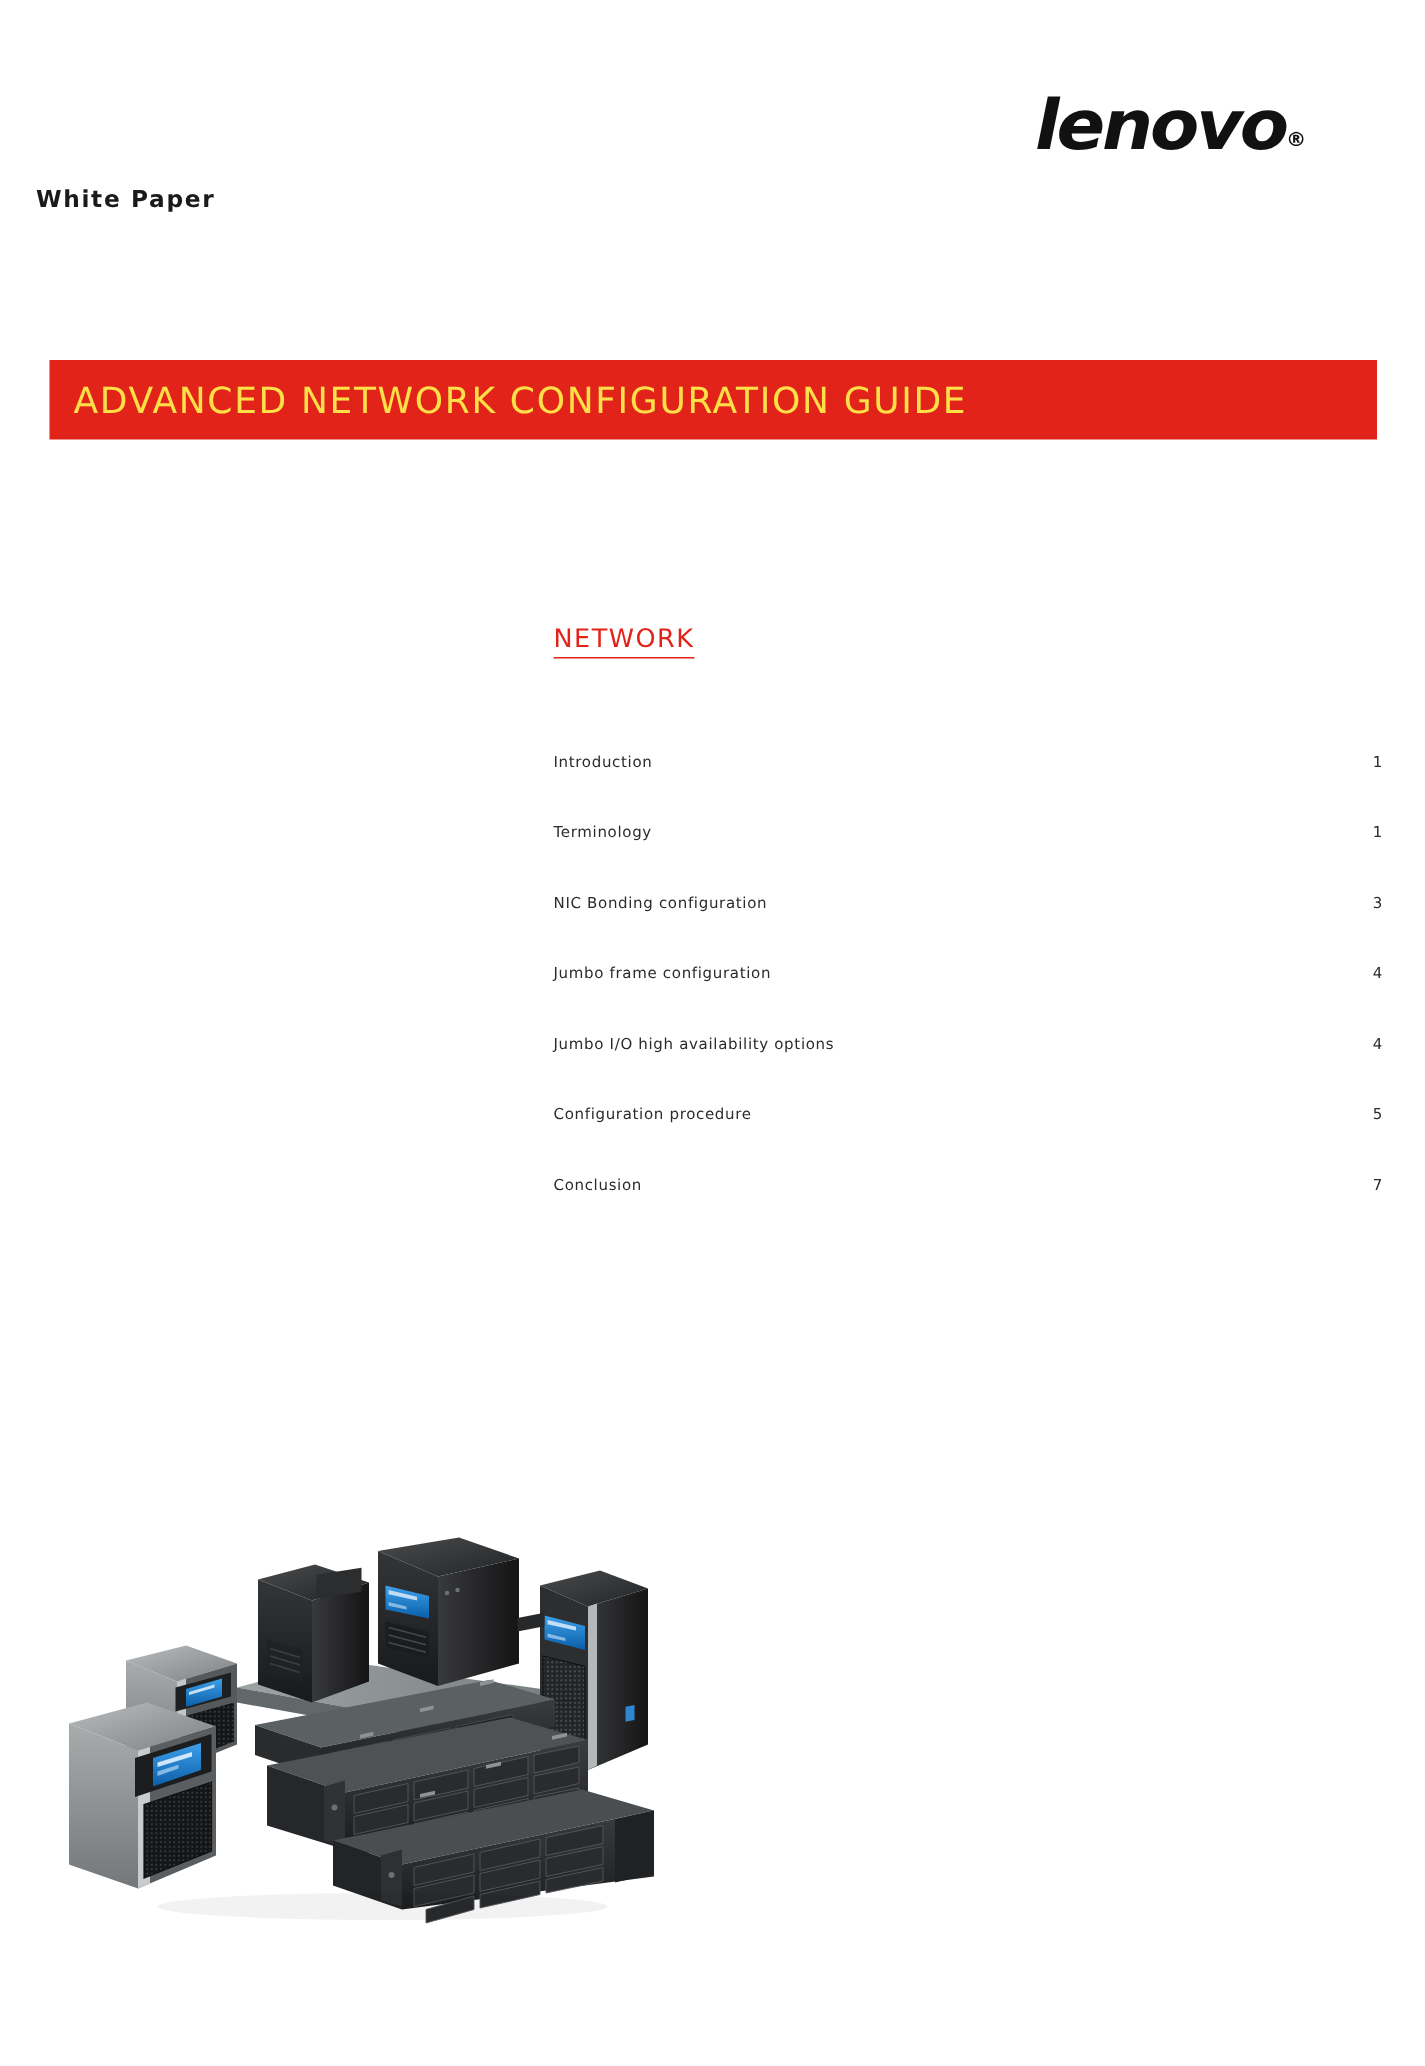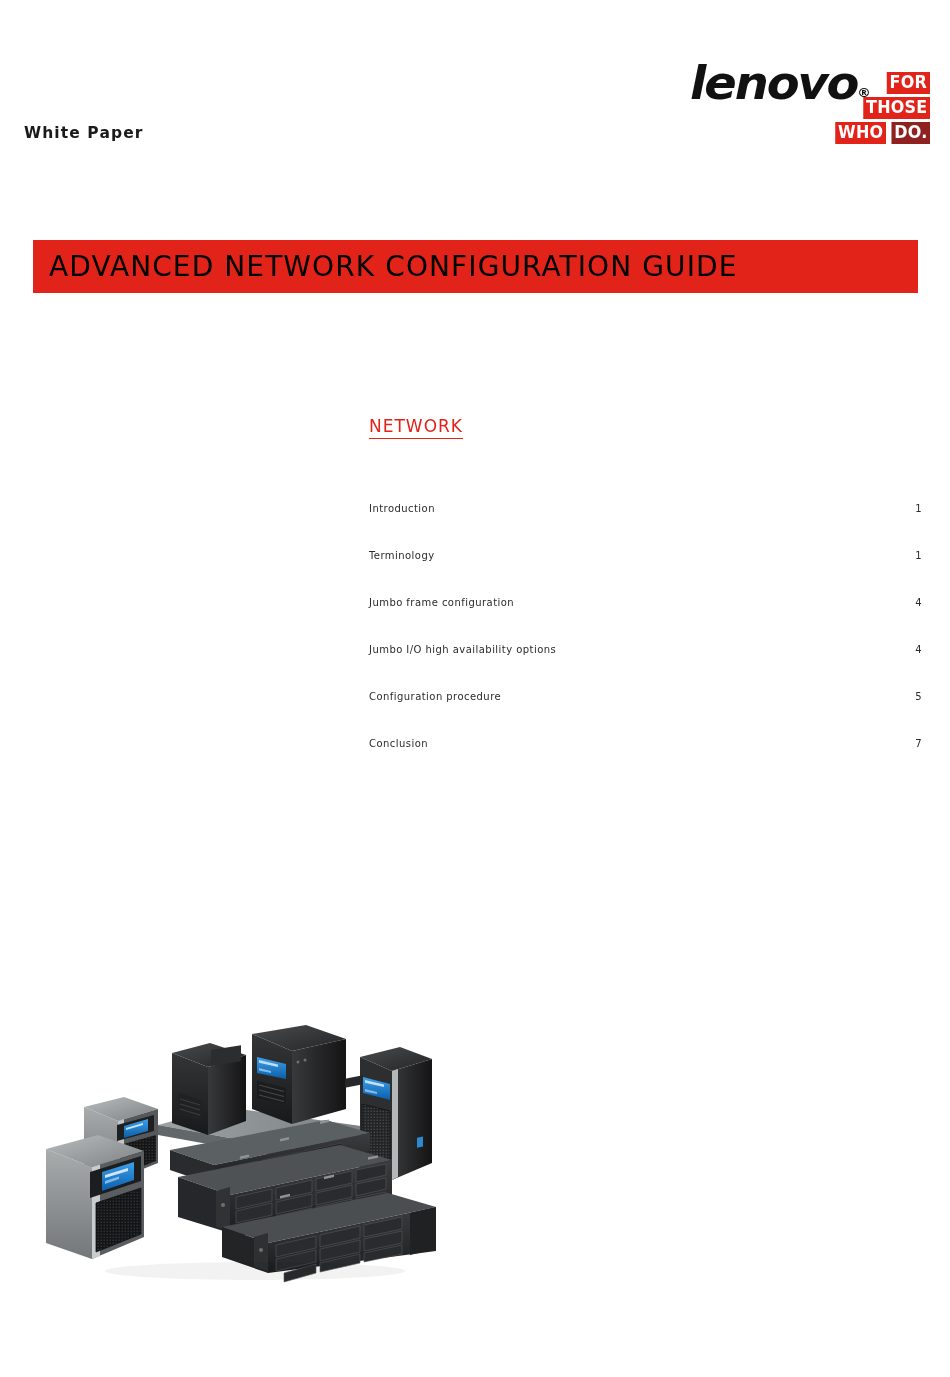--- a/index.html
+++ b/index.html
@@ -95,24 +95,24 @@
     position: absolute;
     left: 33px;
     top: 240px;
     width: 885px;
     height: 53px;
     background: #e2231a;
     display: flex;
     align-items: center;
   }
   .title-banner-text {
-    color: #000000;
+    color: #fde047;
     font-family: "DejaVu Sans", "Liberation Sans", sans-serif;
     font-weight: 400;
-    font-size: 28px;
+    font-size: 24px;
     letter-spacing: 1.1px;
     padding-left: 16px;
     white-space: nowrap;
     transform: scaleX(1.0);
   }
 
   
   .contents-heading {
     position: absolute;
     left: 369px;
@@ -157,47 +157,40 @@
   .product-photo svg { display: block; width: 100%; height: 100%; }
 </style>
 </head>
 <body>
 
 <div class="doc-type">White Paper</div>
 
 <div class="brand-block">
   <div class="brand-wordmark"><span>lenovo</span><span class="brand-reg">®</span></div>
 
-  <div class="tagline">
-    <span class="tag-row">
-      <span class="tag-chip">FOR</span>
-    </span>
-    <span class="tag-row">
-      <span class="tag-chip">THOSE</span>
-    </span>
-    <span class="tag-row">
-      <span class="tag-chip">WHO</span><span class="tag-chip dark">DO.</span>
-    </span>
-  </div>
 </div>
 
 <div class="title-banner">
   <div class="title-banner-text">ADVANCED NETWORK CONFIGURATION GUIDE</div>
 </div>
 
 <div class="contents-heading">NETWORK</div>
 
 <div class="toc">
   <div class="toc-row">
     <span class="toc-label">Introduction</span>
     <span class="toc-page">1</span>
   </div>
   <div class="toc-row">
     <span class="toc-label">Terminology</span>
     <span class="toc-page">1</span>
+  </div>
+  <div class="toc-row">
+    <span class="toc-label">NIC Bonding configuration</span>
+    <span class="toc-page">3</span>
   </div>
   <div class="toc-row">
     <span class="toc-label">Jumbo frame configuration</span>
     <span class="toc-page">4</span>
   </div>
   <div class="toc-row">
     <span class="toc-label">Jumbo I/O high availability options</span>
     <span class="toc-page">4</span>
   </div>
   <div class="toc-row">

